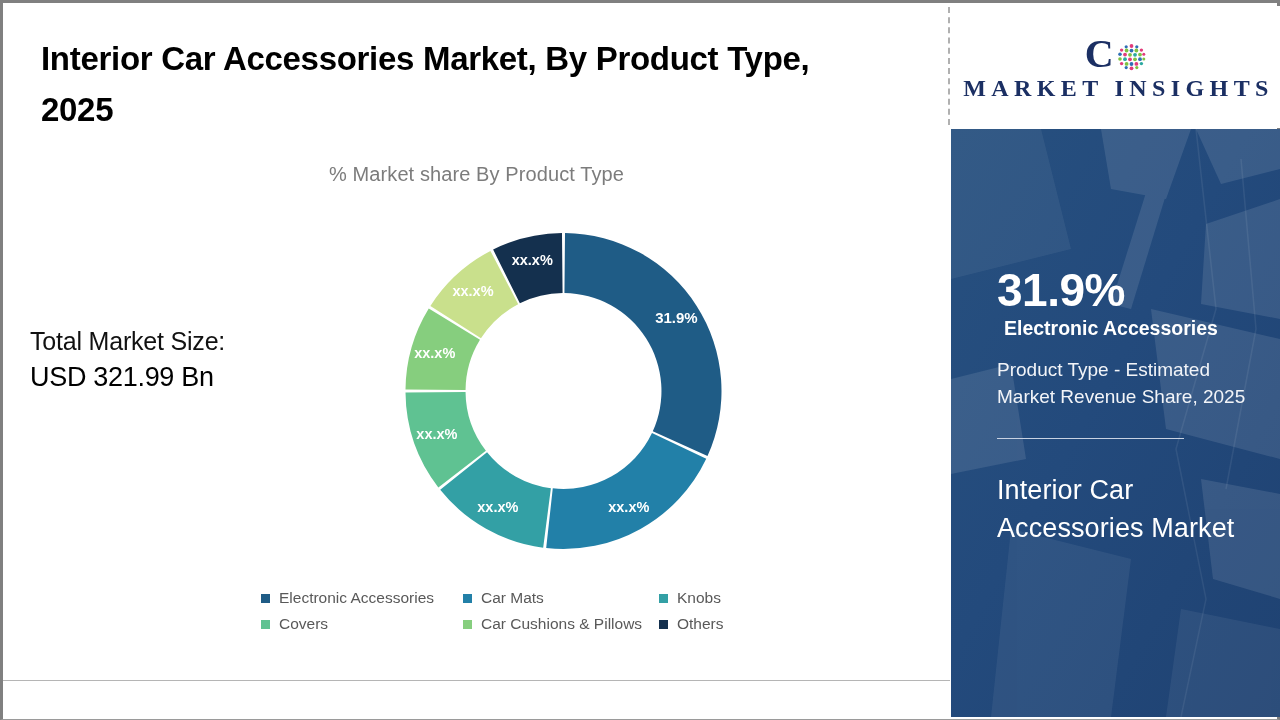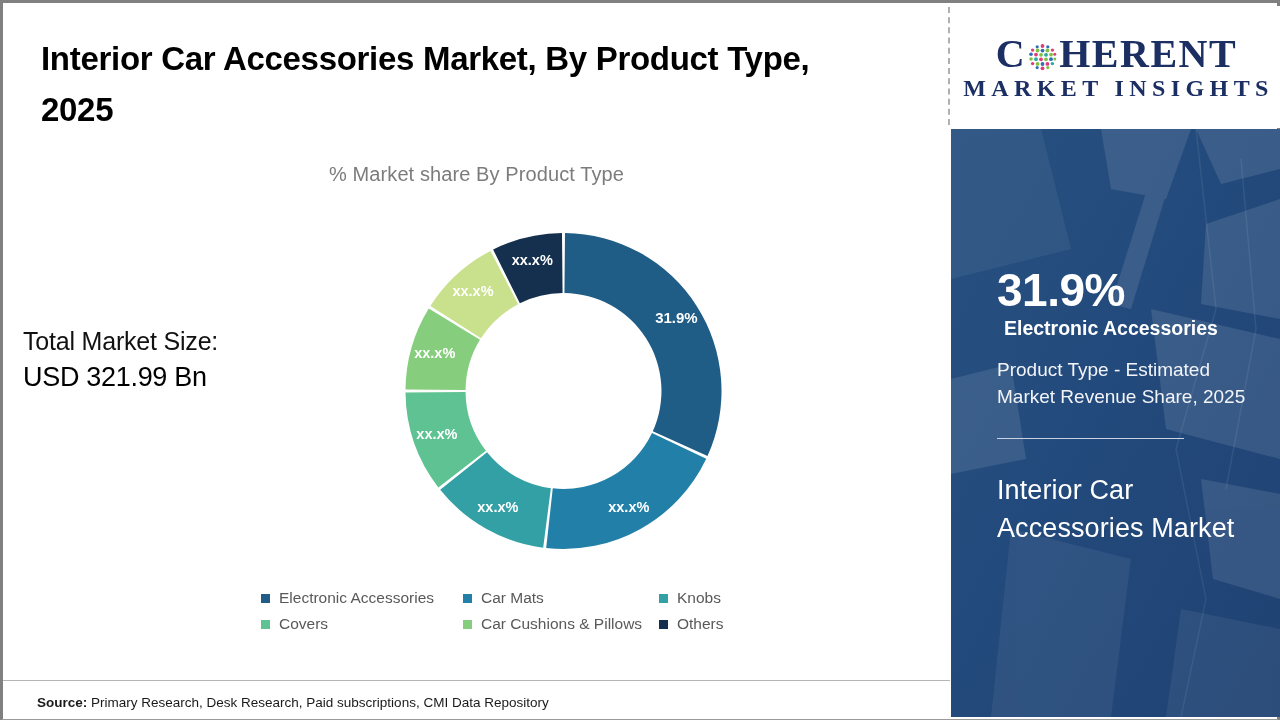--- a/index.html
+++ b/index.html
@@ -43,21 +43,21 @@
     left: 0; top: 160px;
     width: 947px;
     text-align: center;
     font-size: 20px;
     color: #7c7c7c;
     letter-spacing: 0.1px;
   }
 
   #market-size-block {
     position: absolute;
-    left: 20px; top: 322px;
+    left: 27px; top: 322px;
     width: 290px;
   }
   #market-size-label {
     font-size: 25px;
     color: #111111;
     line-height: 1.35;
     letter-spacing: -0.2px;
   }
   #market-size-value {
     font-size: 27px;
@@ -283,23 +283,20 @@
             <span>Car Cushions &amp;  Pillows</span>
           </div>
           <div class="legend-item">
             <span class="legend-swatch" style="background: rgb(20, 48, 78);"></span>
             <span>Others</span>
           </div>
         </div>
     </div>
 
     <div id="source-rule"></div>
-    <div id="source-line">
-      <b>Source:</b><span> Primary Research, Desk Research, Paid subscriptions, CMI Data Repository</span>
-    </div>
   </div>
 
   <div id="divider-dashed"></div>
 
   <div id="logo-box">
     <div id="logo-wordmark">
       <span>C</span>
       <span id="logo-globe">
         <svg viewBox="0 0 31 31" width="31" height="31">
           <circle cx="15.5" cy="4" r="1.9" fill="#e23b7a"></circle>
@@ -325,21 +322,20 @@
           <circle cx="5.6" cy="21.6" r="1.7" fill="#e23b7a"></circle>
           <circle cx="10.6" cy="21.9" r="1.9" fill="#7fc241"></circle>
           <circle cx="15.5" cy="22.0" r="1.9" fill="#2f6fb5"></circle>
           <circle cx="20.4" cy="21.9" r="1.9" fill="#e23b7a"></circle>
           <circle cx="25.4" cy="21.6" r="1.7" fill="#2aa9a0"></circle>
           <circle cx="10.2" cy="25.6" r="1.6" fill="#2f6fb5"></circle>
           <circle cx="15.5" cy="26.3" r="1.9" fill="#e23b7a"></circle>
           <circle cx="20.8" cy="25.6" r="1.6" fill="#7fc241"></circle>
         </svg>
       </span>
-      <span>HERENT</span>
     </div>
     <div id="logo-tagline">MARKET INSIGHTS</div>
   </div>
 
   <div id="side-panel">
     <svg id="side-panel-bg" viewBox="0 0 329 588" preserveAspectRatio="none">
       <defs>
         <linearGradient id="sbg" x1="0" y1="0" x2="1" y2="1">
           <stop offset="0%" stop-color="#27507f"></stop>
           <stop offset="45%" stop-color="#234a7c"></stop>

